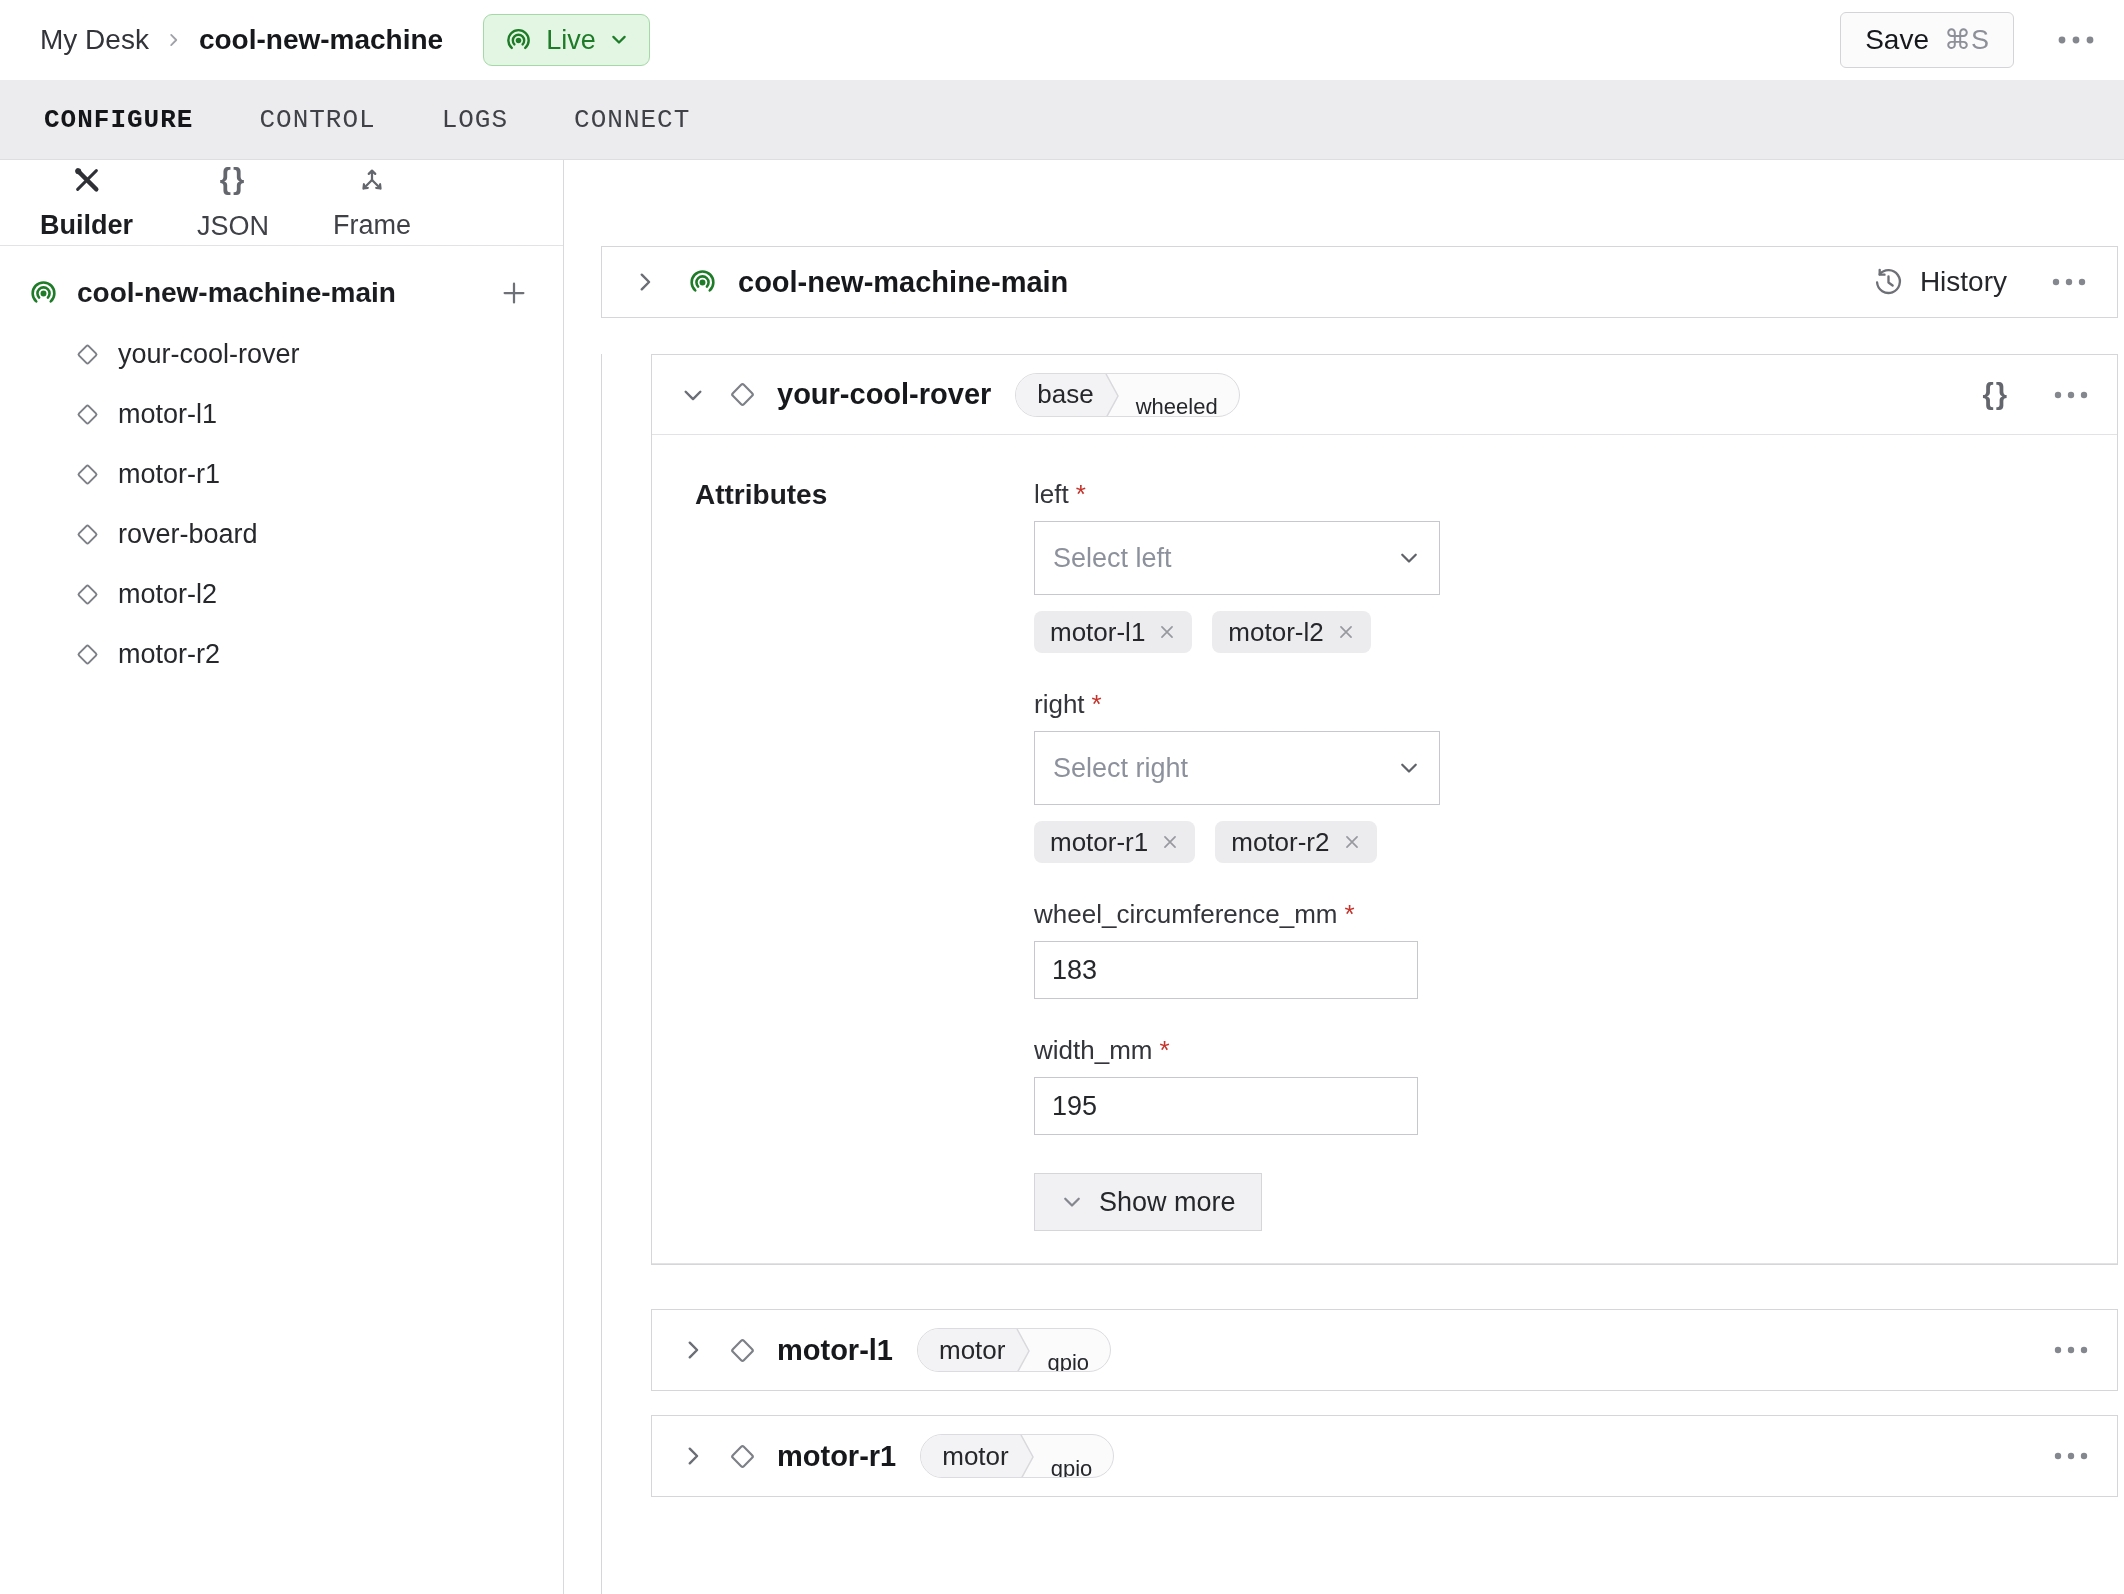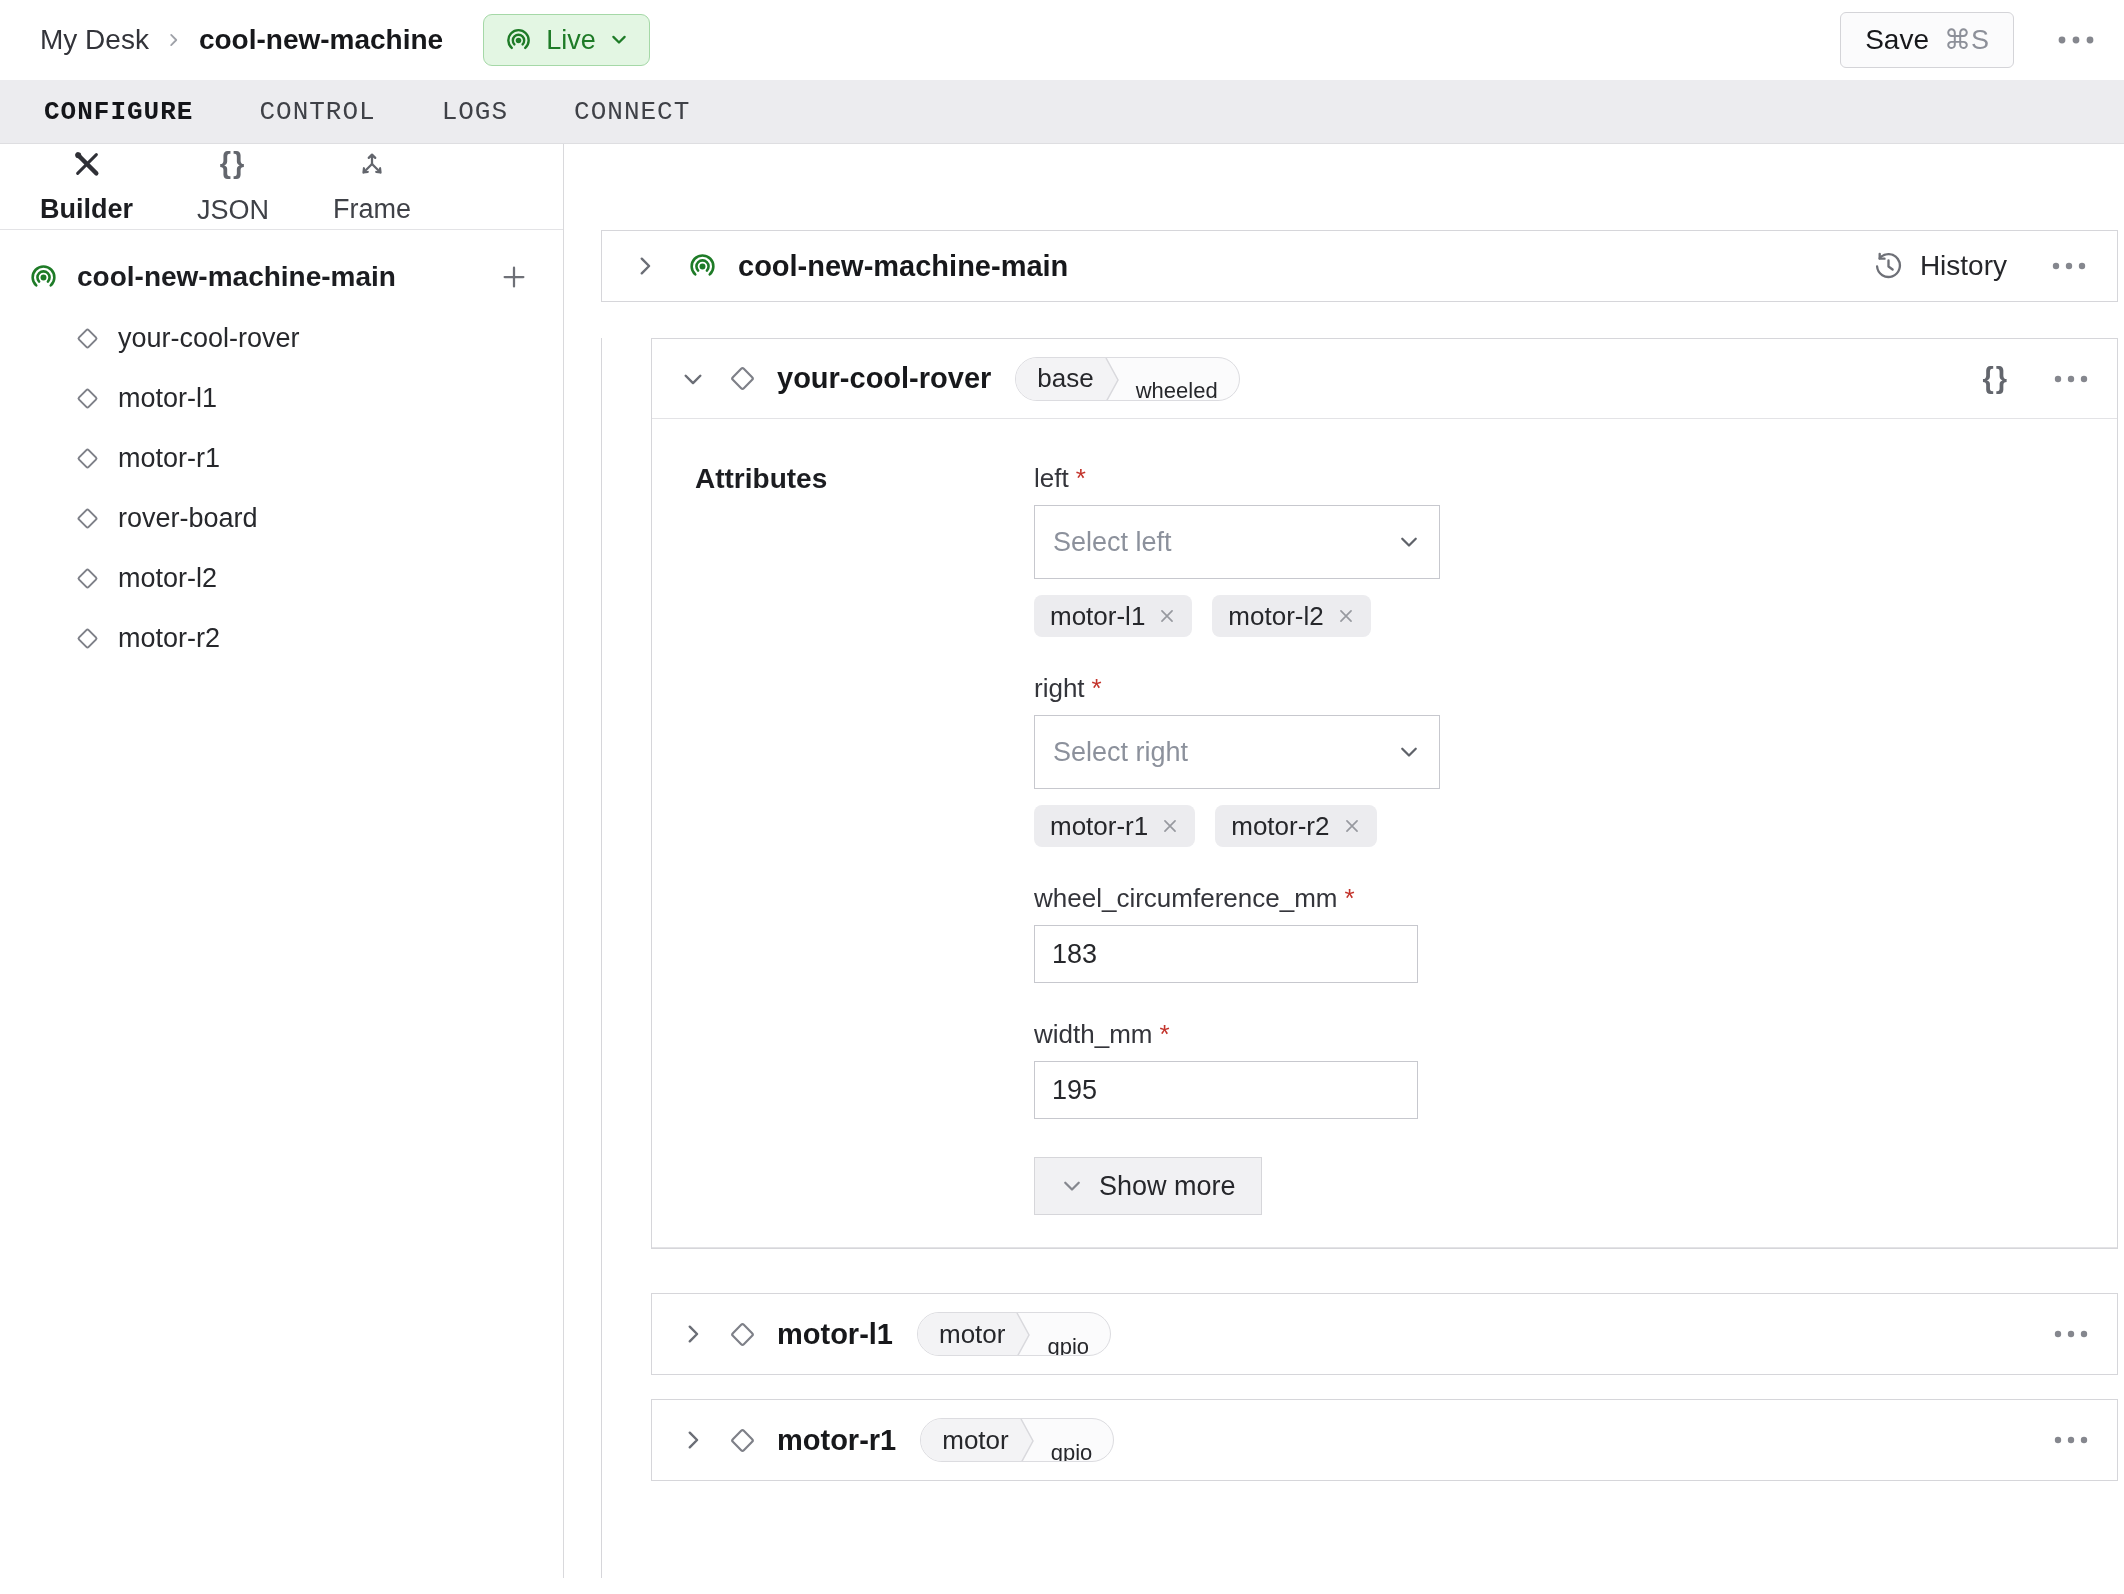--- a/index.html
+++ b/index.html
@@ -30,21 +30,21 @@
     height: 56px; display: inline-flex; align-items: center; gap: 15px;
     padding: 0 24px; background: #fbfbfc; border: 1px solid #d4d4d8;
     border-radius: 6px; cursor: pointer; font-family: inherit;
   }
   .save-label { font-size: 28px; color: #17181b; }
   .save-shortcut { font-size: 27px; color: #8d9099; }
   .topbar-ellipsis { margin-left: 42px; display: inline-flex; cursor: pointer; }
 
   
   .tabbar {
-    height: 64px; background: #ececef; border-bottom: 1px solid #dedee1;
+    height: 80px; background: #ececef; border-bottom: 1px solid #dedee1;
     display: flex; align-items: center; padding-left: 44px;
   }
   .tab {
     font-family: "Liberation Mono", "DejaVu Sans Mono", monospace;
     font-size: 26px; letter-spacing: 1px; color: #3f4147;
     margin-right: 66px; cursor: pointer;
   }
   .tab.active { font-weight: bold; color: #141519; }
 
   

